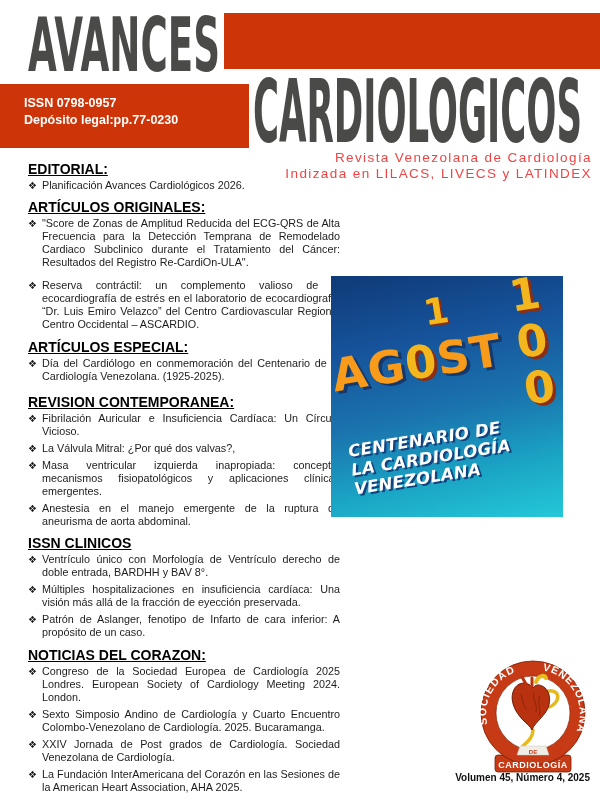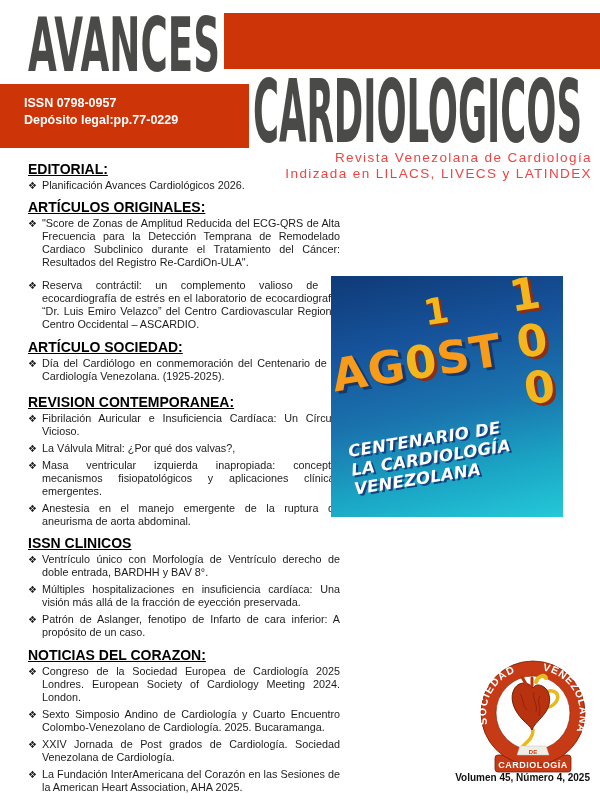--- a/index.html
+++ b/index.html
@@ -51,21 +51,21 @@
     font-size:10px;font-weight:bold;color:#111;}
 </style>
 </head>
 <body>
 
 <div class="page">
 
   <div class="top-red-bar"></div>
   <div class="issn-box">
     <div>ISSN 0798-0957</div>
-    <div>Depósito legal:pp.77-0229</div>
+    <div>Depósito legal:pp.77-0230</div>
   </div>
   <svg class="title-svg" viewBox="0 0 600 170">
     <text x="28" y="71" font-size="74" textLength="192" lengthAdjust="spacingAndGlyphs">AVANCES</text>
     <text x="253" y="142" font-size="88" textLength="329" lengthAdjust="spacingAndGlyphs">CARDIOLOGICOS</text>
   </svg>
   <div class="subtitle">
     <div>Revista Venezolana de Cardiología</div>
     <div>Indizada en LILACS, LIVECS y LATINDEX</div>
   </div>
 
@@ -82,21 +82,21 @@
         <div class="toc-item">
           <span class="bullet">❖</span>
           <span class="txt">"Score de Zonas de Amplitud Reducida del ECG-QRS de Alta Frecuencia para la Detección Temprana de Remodelado Cardiaco Subclinico durante el Tratamiento del Cáncer: Resultados del Registro Re-CardiOn-ULA".</span>
         </div>
         <div class="toc-item">
           <span class="bullet">❖</span>
           <span class="txt">Reserva contráctil: un complemento valioso de la ecocardiografía de estrés en el laboratorio de ecocardiografía “Dr. Luis Emiro Velazco” del Centro Cardiovascular Regional Centro Occidental – ASCARDIO.</span>
         </div>
       </div>
       <div class="toc-section s3">
-        <div class="toc-heading">ARTÍCULO SOCIEDAD:</div>
+        <div class="toc-heading">ARTÍCULOS ESPECIAL:</div>
         <div class="toc-item">
           <span class="bullet">❖</span>
           <span class="txt">Día del Cardiólogo en conmemoración del Centenario de la Cardiología Venezolana.  (1925-2025).</span>
         </div>
       </div>
       <div class="toc-section s4">
         <div class="toc-heading">REVISION CONTEMPORANEA:</div>
         <div class="toc-item">
           <span class="bullet">❖</span>
           <span class="txt">Fibrilación Auricular e Insuficiencia Cardíaca: Un Círculo Vicioso.</span>

